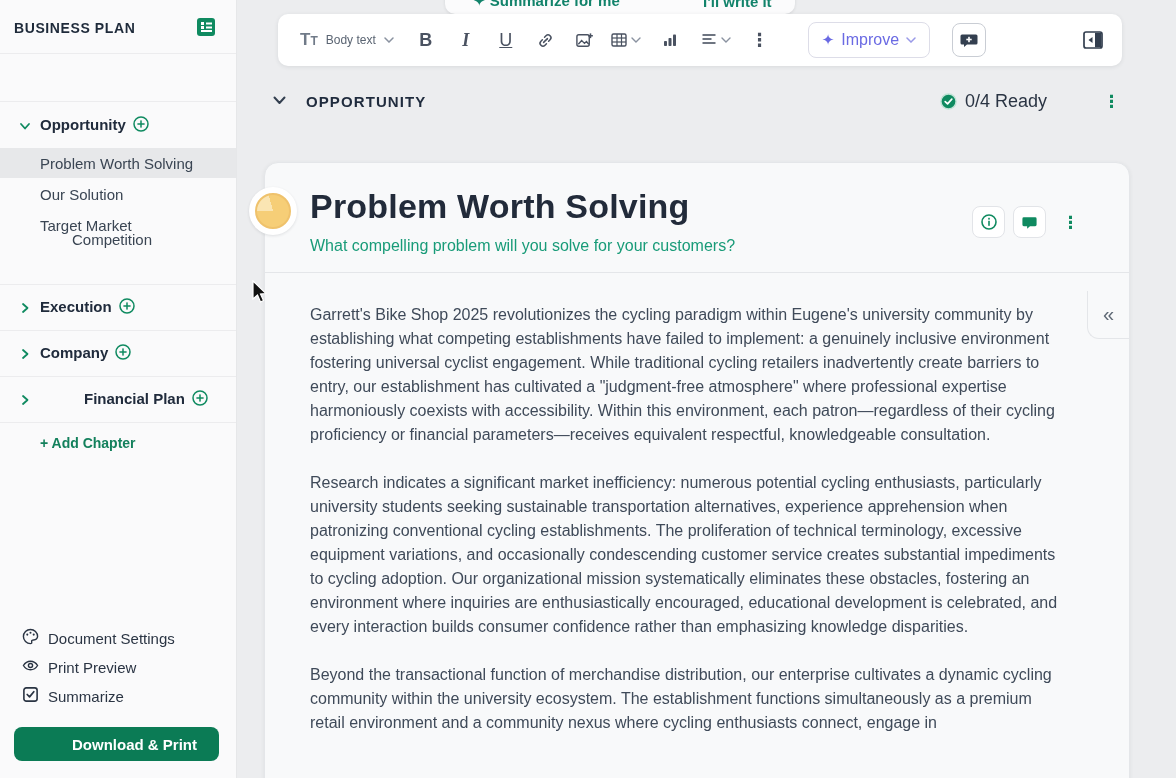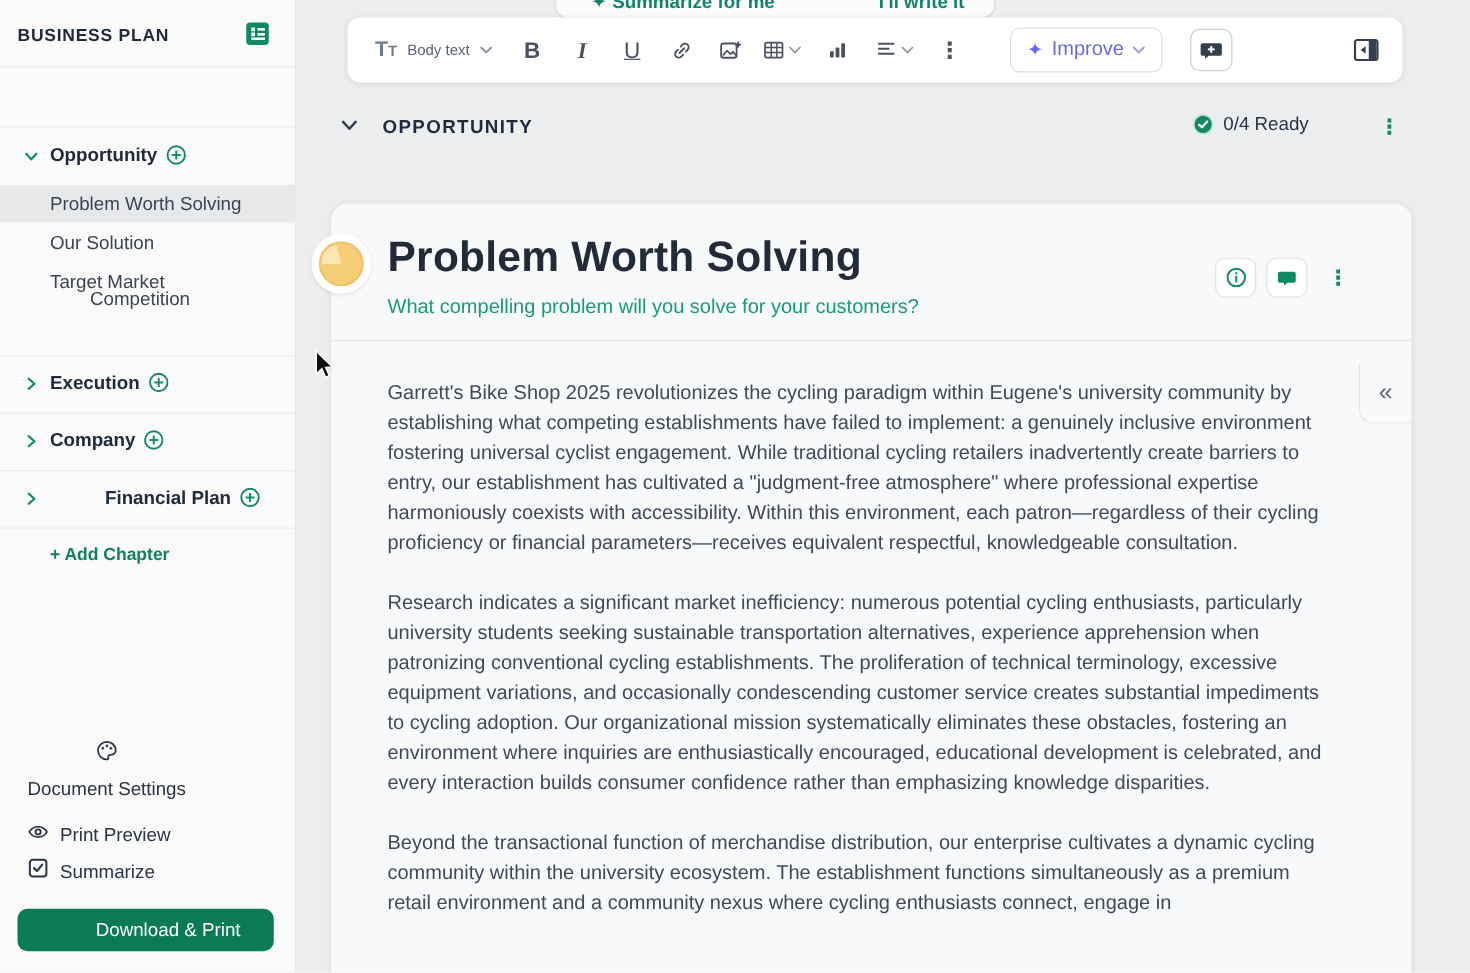--- a/index.html
+++ b/index.html
@@ -16,21 +16,21 @@
   .sb-chapter-label { font-size:15px; font-weight:bold; color:#202B3C; margin-left:40px; }
   .sb-sub-label { font-size:15px; color:#3A4553; margin-left:40px; }
   .sb-chevron { position:absolute; left:19px; width:12px; height:12px; }
   .plus-circle { width:16px; height:16px; margin-left:7px; }
   .info-circle { width:15px; height:15px; margin-left:8px; }
   .sb-divider { position:absolute; left:0; width:100%; height:0; border-top:1px solid #ECECEE; }
   .sb-selected { position:absolute; left:0; width:100%; height:30px; background:#E7E8EA; display:flex; align-items:center; }
   .add-chapter { position:absolute; left:40px; top:435px; font-size:14px; color:#13805C; font-weight:bold; cursor:pointer; }
   .sb-footer-item { position:absolute; left:22px; display:flex; align-items:center; gap:9px; cursor:pointer; }
   .sb-footer-label { font-size:15px; color:#2A3443; }
-  .download-btn { position:absolute; left:14px; top:727px; width:205px; height:34px; background:#0B7B55; border:none; border-radius:8px; color:#fff; font-size:15px; font-weight:normal; font-family:inherit; cursor:pointer;padding-left:36px; }
+  .download-btn { position:absolute; left:14px; top:727px; width:205px; height:34px; background:#0B7B55; border:none; border-radius:8px; color:#fff; font-size:15px; font-weight:bold; font-family:inherit; cursor:pointer;padding-left:36px; }
 
   
   .main { position:absolute; left:237px; top:0; width:939px; height:778px; }
 
   
   .cut-popup { position:absolute; left:208px; top:-28px; width:350px; height:42px; background:#FBFBFC; border-radius:10px; box-shadow:0 1px 3px rgba(40,50,60,.12); overflow:hidden; }
   .cut-popup-item { position:absolute; bottom:4px; font-size:15px; font-weight:bold; color:#12836B; white-space:nowrap; }
 
   
   .toolbar { position:absolute; left:41px; top:14px; width:844px; height:52px; background:#FFFFFF; border-radius:10px; box-shadow:0 1px 4px rgba(40,50,60,.10); display:flex; align-items:center; }
@@ -45,21 +45,21 @@
   .improve-label { color:#6A6AE3; font-size:16px; }
   .sparkle { color:#6A6AE3; font-size:15px; }
   .comment-add-btn { width:34px; height:34px; border:1px solid #C9CDD4; border-radius:8px; background:#fff; margin-left:22px; display:flex; align-items:center; justify-content:center; cursor:pointer; }
   .panel-toggle { position:absolute; right:18px; top:15px; width:22px; height:22px; cursor:pointer; }
 
   
   .section-header { position:absolute; left:0; top:86px; width:939px; height:32px; }
   .sec-chevron { position:absolute; left:36px; top:10px; width:13px; height:9px; cursor:pointer; }
   .sec-title { position:absolute; left:69px; top:7px; font-size:15px; font-weight:bold; letter-spacing:1.1px; color:#1F2B3D; }
   .ready { position:absolute; right:129px; top:5px; display:flex; align-items:center; gap:8px; }
-  .ready-label { font-size:15px; color:#2A3443; }
+  .ready-label { font-size:18px; color:#2A3443; }
   .kebab { font-size:17px; font-weight:bold; color:#0F8A60; letter-spacing:0; line-height:1; cursor:pointer; }
   .sec-kebab { position:absolute; right:56px; top:7px; }
 
   
   .card { position:absolute; left:27px; top:162px; width:866px; height:660px; background:#F8F9FA; border:1px solid #E4E6E9; border-radius:14px; box-shadow:0 1px 4px rgba(40,50,60,.07); }
   .card-header { position:absolute; left:0; top:0; width:100%; height:110px; border-bottom:1px solid #E4E6E9; }
   .badge-ring { position:absolute; left:-16px; top:24px; width:48px; height:48px; background:#FFFFFF; border-radius:50%; box-shadow:0 1px 3px rgba(40,50,60,.12); display:flex; align-items:center; justify-content:center; }
   .badge-pie { width:36px; height:36px; border-radius:50%; border:2px solid #EFC26C;
                background:conic-gradient(#F6CE77 0deg 270deg, #FAE5B3 270deg 345deg, #F6CE77 345deg 360deg); }
   .card-title { position:absolute; left:45px; top:24px; font-size:34px; font-weight:800; color:#222B3A; letter-spacing:.2px; }
@@ -171,21 +171,21 @@
             <circle cx="8" cy="8" r="7" fill="none" stroke="#0F8A60" stroke-width="1.5"></circle>
             <rect x="7.25" y="4.4" width="1.5" height="7.2" fill="#0F8A60"></rect>
             <rect x="4.4" y="7.25" width="7.2" height="1.5" fill="#0F8A60"></rect>
           </svg>
       </span>
     </div>
     <div class="sb-divider" style="top:422px;"></div>
 
     <div class="add-chapter">+ Add Chapter</div>
 
-    <div class="sb-footer-item" style="top:592px;flex-direction:column;">
+    <div class="sb-footer-item" style="top:628px;">
       <span>
         <svg viewBox="0 0 18 18" width="17" height="17">
             <path d="M9 1.5a7.5 7.5 0 1 0 0 15c1.1 0 1.6-.7 1.3-1.5-.3-.9-.2-1.7.7-2.1.8-.4 3-.1 4.2-1.3.8-.8 1.3-2 1.3-2.6C16.5 4.6 13.1 1.5 9 1.5z" fill="none" stroke="#2A3443" stroke-width="1.5"></path>
             <circle cx="5.6" cy="7" r="1.1" fill="#2A3443"></circle>
             <circle cx="9" cy="5" r="1.1" fill="#2A3443"></circle>
             <circle cx="12.4" cy="7" r="1.1" fill="#2A3443"></circle>
           </svg>
       </span>
       <span class="sb-footer-label">Document Settings</span>
     </div>

